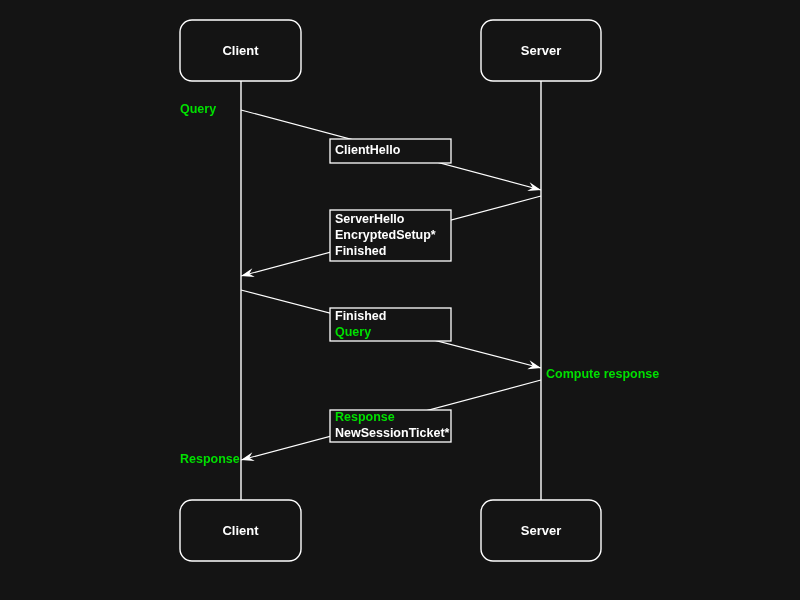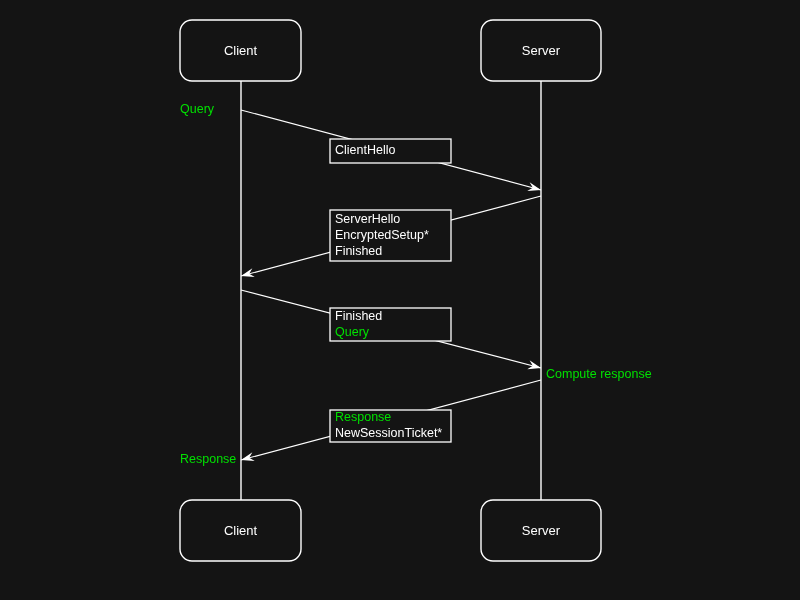--- a/index.html
+++ b/index.html
@@ -8,20 +8,21 @@
     padding: 0;
     background: #141414;
   }
   #stage {
     position: relative;
     width: 684px;
     height: 600px;
     background: #141414;
     overflow: hidden;
     font-family: "Liberation Sans", sans-serif;
+    font-weight: bold;
   }
   #diagram-svg {
     position: absolute;
     left: 0;
     top: 0;
     width: 800px;
     height: 600px;
     display: block;
   }
   .actor-box {

